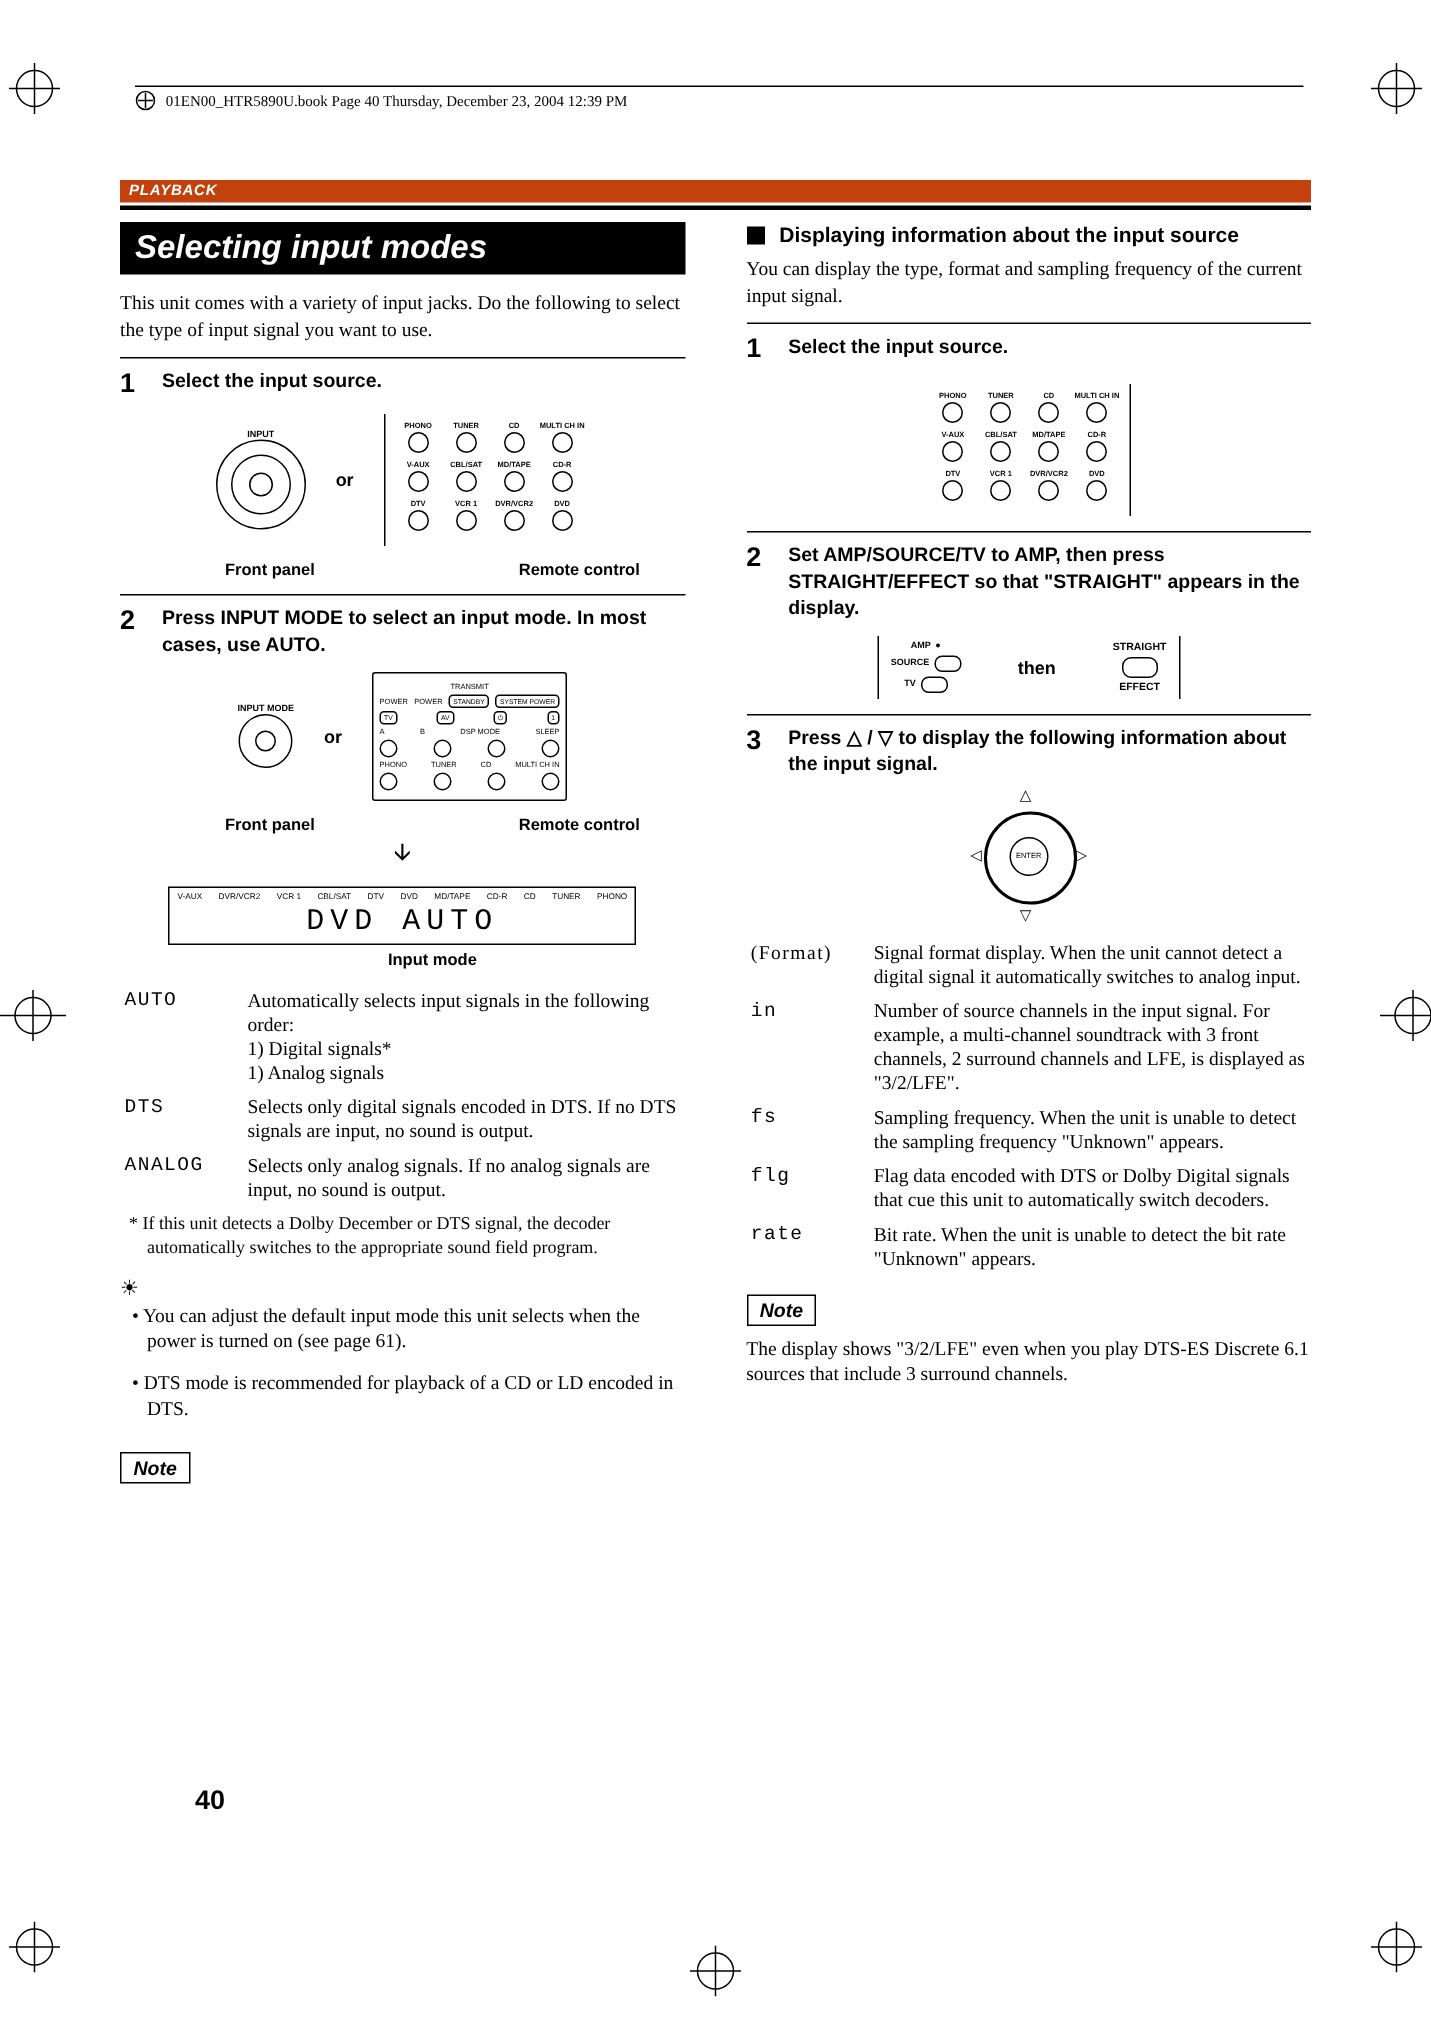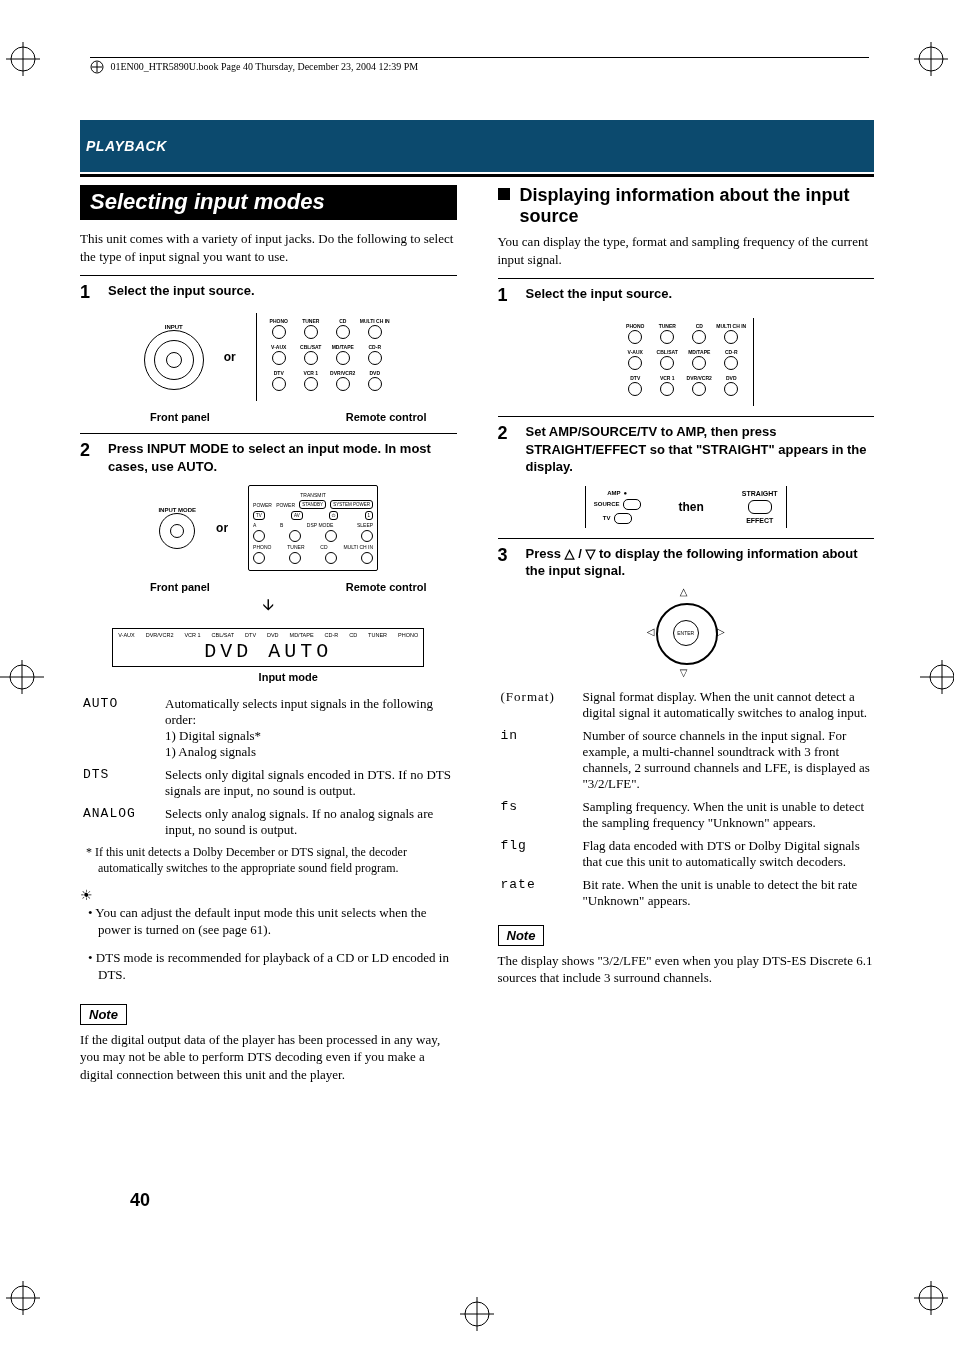--- a/index.html
+++ b/index.html
@@ -22,27 +22,27 @@
   .regmark svg { display:block; }
   .header-line {
     position: absolute;
     top: 57px; left: 90px; right: 85px;
     border-top: 1px solid #000;
     font-size: 10px;
     padding-top: 2px;
   }
   .header-line .pm-icon { display:inline-block; vertical-align:middle; margin-right:4px; }
   .section-bar {
-    background: #0c4a6e;
+    background: #c2410c;
     color: #fff;
     font-family: Arial, Helvetica, sans-serif;
-    font-size: 14px;
+    font-size: 10px;
     font-style: italic;
     font-weight: bold;
-    padding: 18px 6px;
+    padding: 2px 6px;
     width: 100%;
     box-sizing: border-box;
     letter-spacing: 0.5px;
   }
   .rule-strong {
     border-top: 3px solid #000;
     margin-top: 2px;
   }
   .cols {
     display: flex;
@@ -155,26 +155,25 @@
     font-weight: bold;
     font-size: 13px;
     border:1px solid #000;
     display:inline-block;
     padding: 2px 8px;
     margin: 10px 0 6px 0;
   }
   .sub-heading {
     font-family: Arial, Helvetica, sans-serif;
     font-weight: bold;
-    font-size: 18px;
+    font-size: 14px;
     display:flex;
     align-items:flex-start;
     gap:10px;
     margin-bottom:6px;
-    justify-content:space-between;
   }
   .sub-heading .sq { width:12px; height:12px; background:#000; margin-top:3px; flex-shrink:0; }
   .amp-switch {
     border-left:1.5px solid #000;
     padding:4px 8px;
     font-family: Arial, Helvetica, sans-serif;
     font-size:6px; font-weight:bold;
     display:flex; flex-direction:column; gap:3px; align-items:center;
   }
   .amp-switch .r { display:flex; align-items:center; gap:3px; }
@@ -457,21 +456,20 @@
       </tbody>
         </table>
 
       <p class="footnote">*   If this unit detects a Dolby December or DTS signal, the decoder automatically switches to the appropriate sound field program.</p>
 
       <div class="tip-icon">☀</div>
       <p class="bullet">• <span>You can adjust the default input mode this unit selects when the power is turned on (see page 61).</span></p>
       <p class="bullet">• <span>DTS mode is recommended for playback of a CD or LD encoded in DTS.</span></p>
 
       <div class="note-box">Note</div>
-      <p>If the digital output data of the player has been processed in any way, you may not be able to perform DTS decoding even if you make a digital connection between this unit and the player.</p>
     </div>
 
     <div class="col">
       <div class="sub-heading">
         <div class="sq"></div>
         <div>Displaying information about the input source</div>
       </div>
       <p>You can display the type, format and sampling frequency of the current input signal.</p>
 
       <div class="hr"></div>

